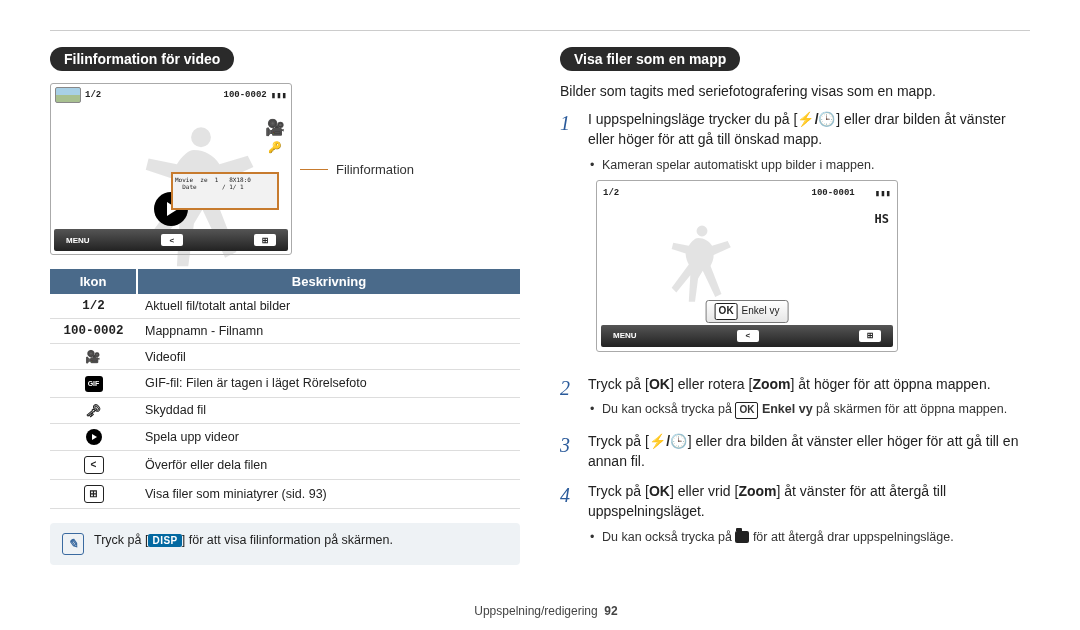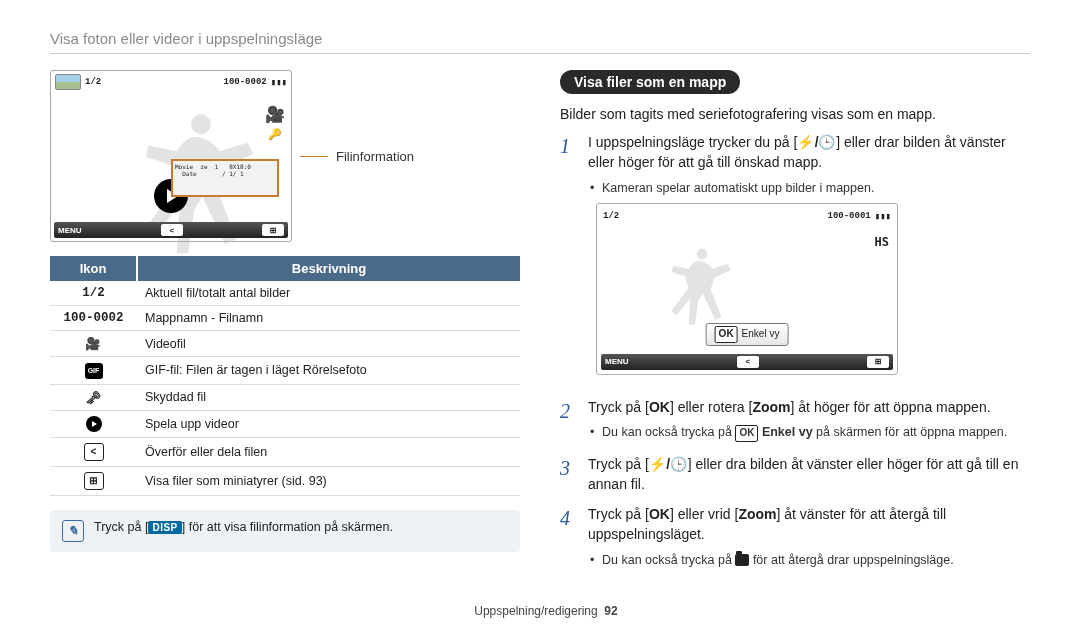--- a/index.html
+++ b/index.html
@@ -11,21 +11,21 @@
   .pill{display:inline-block;background:#2a2a2a;color:#fff;border-radius:14px;padding:4px 14px;font-size:14px;font-weight:600;margin-bottom:12px}
   .preview{display:flex;align-items:center;gap:8px;margin-bottom:14px}
   .lcd{width:240px;height:170px;border:1px solid #aaa;border-radius:3px;position:relative;background:#fff}
   .topbar{position:absolute;top:4px;left:4px;right:4px;height:14px;display:flex;justify-content:space-between;font-size:9px;font-weight:700;font-family:monospace;align-items:center}
   .thumb{width:24px;height:14px;border:1px solid #888;border-radius:2px;background:linear-gradient(to bottom,#a8d0e6 50%,#a8c090 50%)}
   .dancer{position:absolute;left:30px;top:32px;width:90px;height:120px;opacity:.35}
   .play{position:absolute;width:34px;height:34px;border-radius:50%;background:#000;left:103px;top:108px;display:flex;align-items:center;justify-content:center}
   .play::after{content:"";border-left:11px solid #fff;border-top:7px solid transparent;border-bottom:7px solid transparent;margin-left:3px}
   .infobox{position:absolute;right:12px;top:88px;width:100px;height:30px;border:2px solid #c77b2e;background:#f2f2f2;font-size:6px;padding:2px;font-family:monospace}
   .sideicons{position:absolute;right:6px;top:34px;display:flex;flex-direction:column;gap:4px;align-items:center}
-  .botbar{position:absolute;bottom:3px;left:3px;right:3px;height:16px;background:linear-gradient(#555,#222);border-radius:2px;display:flex;align-items:center;color:#fff;font-size:8px;font-weight:700;padding:0 4px;justify-content:space-between}
+  .botbar{position:absolute;bottom:3px;left:3px;right:3px;height:22px;background:linear-gradient(#555,#222);border-radius:2px;display:flex;align-items:center;color:#fff;font-size:8px;font-weight:700;padding:0 12px;justify-content:space-between}
   .botbar-mid{background:#fff;color:#222;width:22px;height:12px;border-radius:2px;display:flex;align-items:center;justify-content:center;font-size:8px}
   .callout-line{width:28px;border-top:1px solid #c77b2e}
   .callout-text{font-size:13px;color:#333}
   table.icons{width:100%;border-collapse:collapse;font-size:12.5px}
   table.icons th{background:#4a6a8a;color:#fff;text-align:center;padding:5px 8px;font-weight:600;font-size:13px}
   table.icons th:first-child{width:70px;border-right:2px solid #fff}
   table.icons td{padding:5px 8px;border-bottom:1px solid #ddd;vertical-align:middle}
   table.icons td:first-child{text-align:center;font-weight:700}
   .note{display:flex;gap:10px;background:#eef2f5;border-radius:4px;padding:10px 12px;margin-top:14px;font-size:12.5px;align-items:flex-start}
   .note-icon{width:20px;height:20px;border:1px solid #3a6aa0;color:#3a6aa0;border-radius:3px;display:flex;align-items:center;justify-content:center;font-style:italic;font-weight:bold;flex:none;font-family:serif}
@@ -44,25 +44,25 @@
   .hs{position:absolute;right:8px;top:30px;font-family:monospace;font-weight:700;font-size:12px}
   .ico{display:inline-flex;width:18px;height:16px;border:1px solid #222;border-radius:3px;align-items:center;justify-content:center;font-size:10px;background:#fff}
   .footer{position:absolute;bottom:12px;left:12px;right:0;text-align:center;font-size:12px;color:#444}
   .mono{font-family:"Courier New",monospace;font-weight:700}
   svg.d{width:100%;height:100%}
 </style>
 </head>
 <body>
 
 <div class="page">
-  <div class="chapter">Visa foton eller videor i uppspelningsläge</div>
   <hr class="hr">
   <div class="cols">
 
     <div class="col">
+      <div class="pill">Filinformation för video</div>
 
       <div class="preview">
         <div class="lcd">
           <div class="topbar">
             <span style="display:flex;gap:4px;align-items:center">
                 <span class="thumb"></span>
                 <span class="mono">1/2</span>
               </span>
             <span style="display:flex;gap:4px;align-items:center">
                 <span class="mono">100-0002</span>
@@ -145,21 +145,21 @@
         <li>
           <span class="num">1</span>
           <div>
             <span>I uppspelningsläge trycker du på [</span><b>⚡/🕒</b><span>] eller drar bilden åt vänster eller höger för att gå till önskad mapp.</span>
             <ul class="sub">
                 <li>Kameran spelar automatiskt upp bilder i mappen.</li>
               </ul>
             <div class="preview2">
               <div class="topbar" style="top:6px;left:6px;right:6px">
                 <span class="mono">1/2</span>
-                <span style="display:flex;gap:4px">
+                <span style="display:flex;gap:20px">
                     <span class="mono">100-0001</span>
                     <span>▮▮▮</span>
                   </span>
               </div>
               <span class="hs">HS</span>
               <svg class="d" style="position:absolute;left:70px;top:35px;width:70px;height:100px;opacity:.35" viewBox="0 0 90 120">
                   <path fill="#b0b0b0" d="M45 8a7 7 0 1 1 0 14 7 7 0 0 1 0-14zm-5 16c8 0 14 4 18 10l20-6 4 8-22 10c0 6-2 10-4 14l14 36-8 4-16-34-6 10-4 30h-8l2-34-18 22-6-6 22-30c-2-4-4-8-4-14l-18-6 2-8 20 4c4-6 8-10 12-10z"></path>
                 </svg>
               <div class="okbtn">
                   <span class="ok-badge">OK</span>

